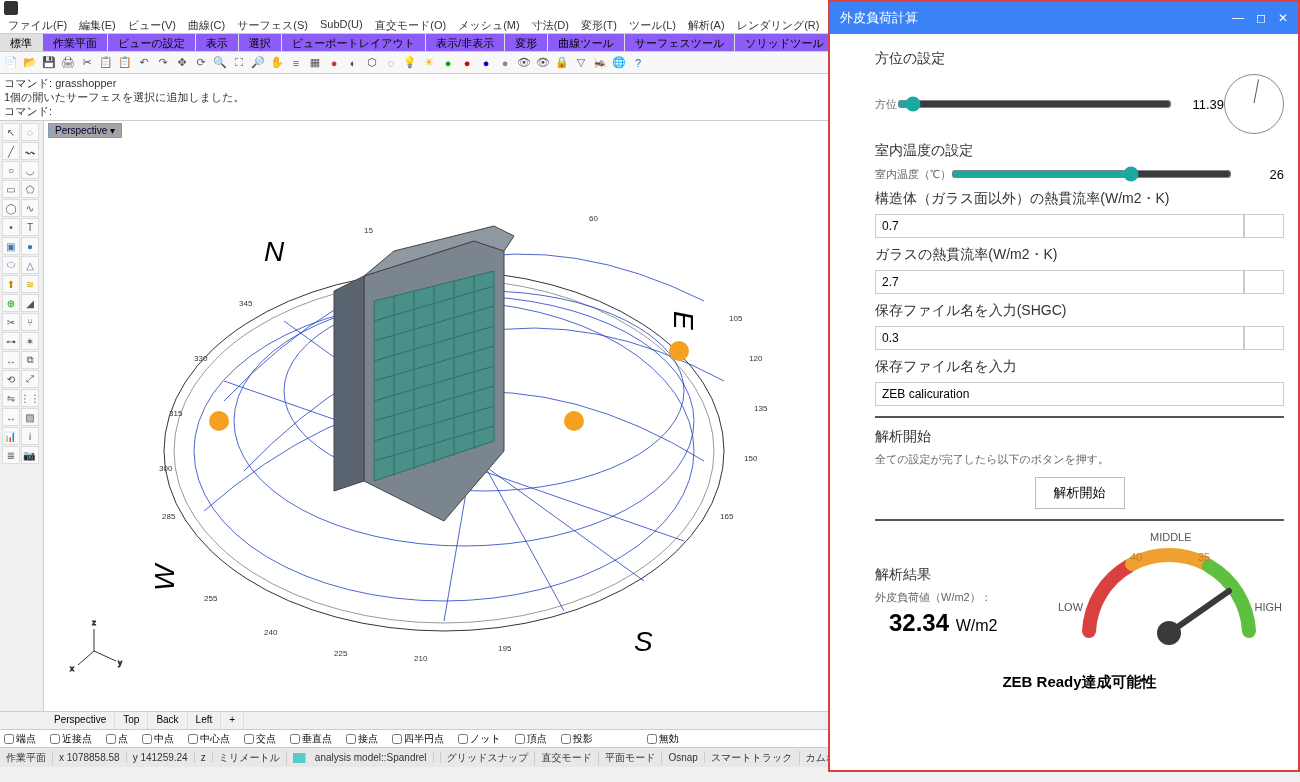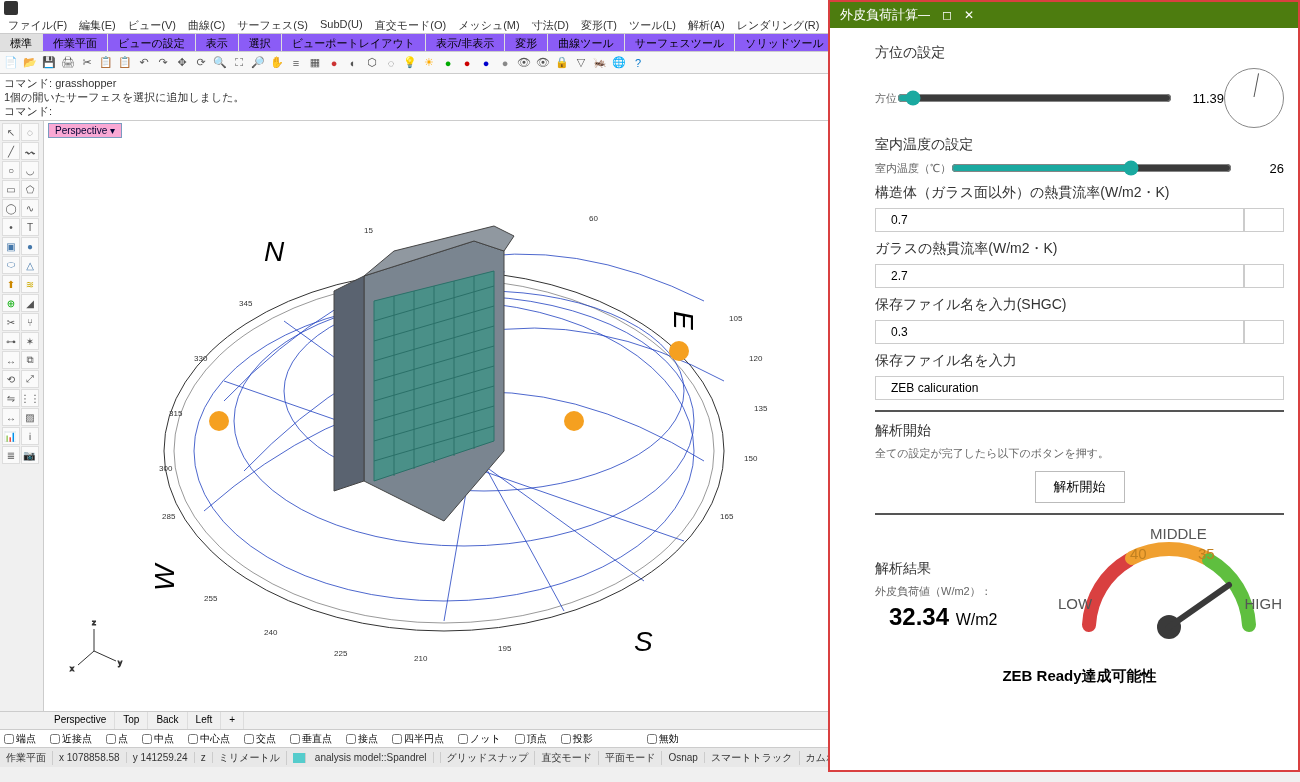--- a/index.html
+++ b/index.html
@@ -16,54 +16,54 @@
 
 .cmdarea { background: #fff; border-bottom: 1px solid #ccc; padding: 2px 4px; font-size: 11px; line-height: 14px; color: #333; }
 .cmdarea .line { display: block; }
 
 .main { position: relative; display: flex; height: 590px; }
 .lefttools { width: 44px; background: #f0f0f0; border-right: 1px solid #ccc; display: flex; flex-direction: column; flex-wrap: wrap; padding: 2px; gap: 1px; }
 .lefttools .tb { width: 18px; height: 18px; background: #fafafa; border: 1px solid #ddd; font-size: 10px; display: inline-flex; align-items: center; justify-content: center; color: #555; }
 .lefttools .row { display: flex; gap: 1px; }
 
 .viewport { flex: 1; background: #fff; position: relative; overflow: hidden; }
-.vplabel { position: absolute; top: 2px; left: 4px; background: #f9a8d4; border: 1px solid #7a9cc0; font-size: 10px; padding: 1px 6px; color: #003; }
+.vplabel { position: absolute; top: 2px; left: 4px; background: #a3a3a3; border: 1px solid #7a9cc0; font-size: 10px; padding: 1px 6px; color: #003; }
 
 .bottomtabs { height: 18px; background: #f0f0f0; border-top: 1px solid #ccc; display: flex; font-size: 10px; padding-left: 46px; }
 .bottomtabs span { padding: 2px 8px; border-right: 1px solid #ddd; }
 
 .osnapbar { height: 18px; background: #fff; border-top: 1px solid #ccc; display: flex; align-items: center; font-size: 10px; padding: 0 4px; gap: 10px; }
 .osnapbar label { display: flex; align-items: center; gap: 2px; margin-right: 4px; }
 .osnapbar input[type=checkbox] { width: 10px; height: 10px; }
 
 .statusbar { height: 20px; background: #e8e8e8; border-top: 1px solid #ccc; display: flex; align-items: center; font-size: 10px; color: #333; }
 .statusbar span { padding: 0 6px; border-right: 1px solid #ccc; }
 
 
 .panel { position: absolute; top: 0; right: 0; width: 472px; height: 772px; background: #fff; border: 2px solid #d94040; z-index: 100; display: flex; flex-direction: column; }
-.panel-title { height: 26px; background: #4d7c0f; color: #fff; display: flex; align-items: center; padding: 0 10px; font-size: 13px; }
+.panel-title { height: 32px; background: #3b82f6; color: #fff; display: flex; align-items: center; padding: 0 10px; font-size: 13px; justify-content: space-between; }
 .panel-title .ctrls { display: flex; gap: 12px; font-size: 12px; }
 .panel-body { flex: 1; overflow: auto; padding: 8px 14px 4px 14px; margin-left: 31px; }
 .section-h { font-size: 14px; color: #333; margin: 8px 0 6px 0; font-weight: normal; }
 .sublbl { font-size: 11px; color: #666; }
 .slider-row { display: flex; align-items: center; gap: 8px; }
 .slider-row input[type=range] { flex: 1; accent-color: #1aa9a0; }
 .slider-val { min-width: 44px; font-size: 13px; text-align: right; }
 .compass { width: 60px; height: 60px; border: 1px solid #888; border-radius: 50%; position: relative; }
 .compass::after { content: ""; position: absolute; left: 50%; top: 4px; width: 1px; height: 24px; background: #555; transform-origin: bottom; transform: translateX(-50%) rotate(11deg); }
 .row { display: flex; align-items: center; }
-.input-text { width: 100%; border: 1px solid #ccc; padding: 4px 15px; font-size: 12px; }
+.input-text { width: 100%; border: 1px solid #ccc; padding: 4px 6px; font-size: 12px; }
 .input-small { width: 384px; }
 .btn { padding: 6px 18px; border: 1px solid #bbb; background: #fff; font-size: 13px; cursor: pointer; }
 hr.thick { border: none; border-top: 2px solid #555; margin: 10px 0; }
 .result-area { display: flex; align-items: center; justify-content: space-between; }
 .result-num { font-size: 24px; font-weight: bold; margin: 4px 0 0 14px; }
 .result-unit { font-size: 16px; font-weight: normal; }
 .gauge-wrap { position: relative; width: 230px; height: 140px; }
-.gauge-lbl { position: absolute; font-size: 15px; color: #555; }
+.gauge-lbl { position: absolute; font-size: 11px; color: #555; }
 .gauge-title { text-align: center; font-size: 15px; font-weight: bold; margin-top: 2px; }
 
 .compass-marks { font-size: 8px; fill: #333; }
 </style>
 </head>
 <body>
 
 <div style="height:16px;background:#fff;padding:1px 4px;"><span style="display:inline-block;width:14px;height:14px;background:#333;border-radius:2px;"></span></div>
 
 <div class="menubar">

